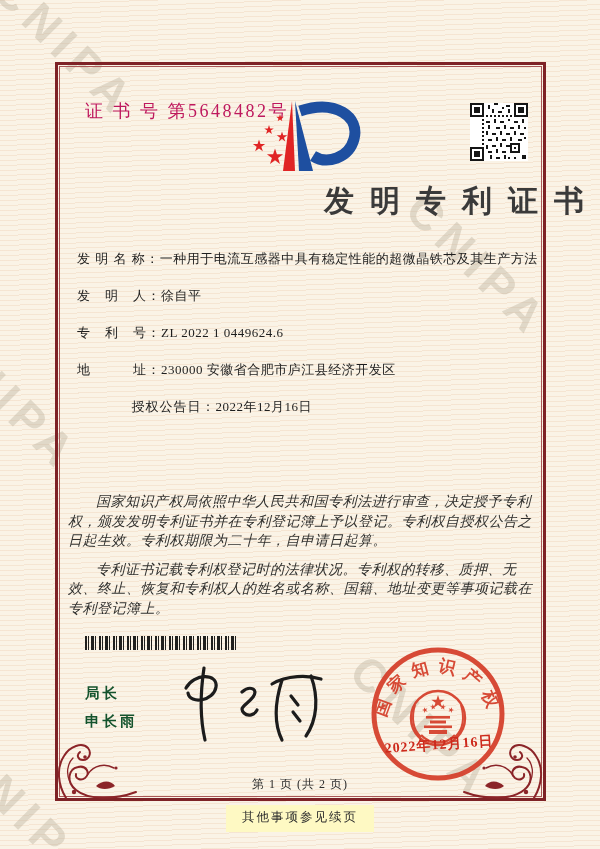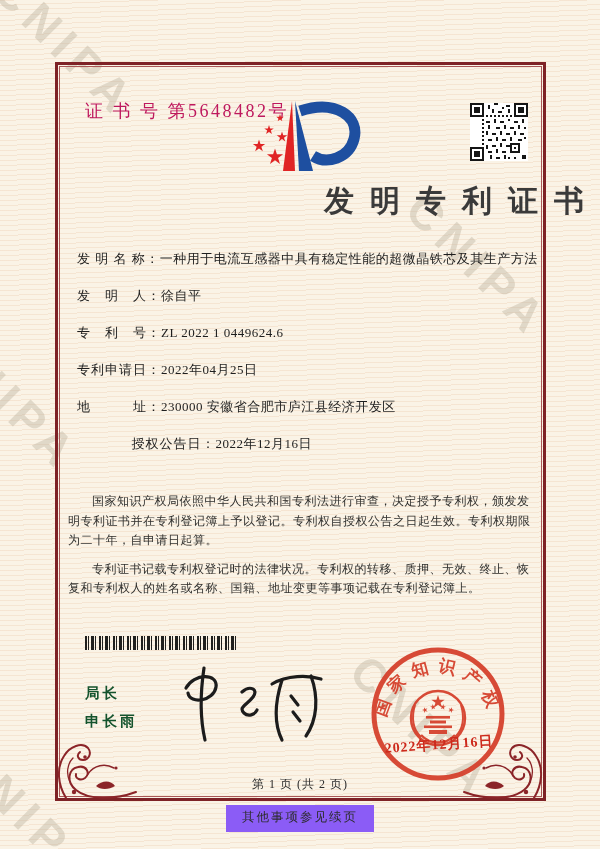--- a/index.html
+++ b/index.html
@@ -15,37 +15,37 @@
   .frame-inner{position:absolute;left:1px;top:1px;right:1px;bottom:1px;border:1px solid #a85656;}
   .cert-no{left:85px;top:99px;font-size:18px;letter-spacing:2.5px;color:#be185d;}
   .title{left:0;top:181px;width:600px;text-align:right;font-size:30px;font-weight:700;
          color:#3a3a3a;letter-spacing:16px;text-indent:16px;}
   .fields{left:77px;top:240px;width:455px;font-size:13px;color:#1e1e1e;}
   .frow{height:37px;line-height:37px;white-space:nowrap;}
   .frow.split{display:flex;}
   .frow.split .pair1{width:235px;text-align:right;}
   .flabel{letter-spacing:1px;}
   .fvalue{letter-spacing:0.5px;}
-  .paras{left:68px;top:492px;width:467px;font-size:12px;line-height:19.5px;
-         color:#30302e;letter-spacing:0.5px;}
+  .paras{left:68px;top:492px;width:467px;font-size:14px;line-height:19.5px;
+         color:#30302e;font-style:italic;letter-spacing:0.5px;}
   .paras p{margin:0 0 9px 0;text-indent:2em;}
   .barcode{left:85px;top:636px;width:154px;height:14px;
     background:repeating-linear-gradient(90deg,
       #20201e 0 2px,rgba(0,0,0,0) 2px 3px,
       #20201e 3px 4px,rgba(0,0,0,0) 4px 6px,
       #20201e 6px 9px,rgba(0,0,0,0) 9px 10px,
       #20201e 10px 11px,rgba(0,0,0,0) 11px 14px);}
   .director{left:85px;top:684px;font-size:14.5px;font-weight:700;color:#14532d;letter-spacing:3px;}
   .director div{margin-bottom:9px;}
   .sig{left:170px;top:660px;}
   .seal{left:368px;top:644px;width:140px;height:140px;opacity:0.94;}
   .seal-date{left:364px;top:736px;width:150px;text-align:center;font-size:14px;font-weight:700;
              color:#cd2a1c;letter-spacing:1px;transform:rotate(-4deg);}
   .page-num{left:0;top:776px;width:600px;text-align:center;font-size:12px;color:#2c2c2c;letter-spacing:1px;}
-  .foot-note{left:50%;top:805px;transform:translateX(-50%);background:#8b5cf6;
+  .foot-note{left:50%;top:805px;transform:translateX(-50%);background:#fef9c3;
              padding:4px 16px 6px 16px;font-size:12.5px;color:#2c2c2c;letter-spacing:2px;}
   .qr{left:470px;top:103px;}
   .logo{left:228px;top:97px;}
   .flourish{pointer-events:none;}
 </style>
 </head>
 <body>
 
 <div class="abs texture"></div>
 
@@ -196,23 +196,20 @@
   <div class="frow">
     <span class="flabel">发 明 名 称：</span><span class="fvalue">一种用于电流互感器中具有稳定性能的超微晶铁芯及其生产方法</span>
   </div>
   <div class="frow">
     <span class="flabel">发　明　人：</span><span class="fvalue">徐自平</span>
   </div>
   <div class="frow">
     <span class="flabel">专　利　号：</span><span class="fvalue">ZL 2022 1 0449624.6</span>
   </div>
   <div class="frow">
-    <span class="flabel">专利申请日：</span><span class="fvalue">2022年04月25日</span>
-  </div>
-  <div class="frow">
     <span class="flabel">地　　　址：</span><span class="fvalue">230000 安徽省合肥市庐江县经济开发区</span>
   </div>
   <div class="frow split">
     <span class="pair1"><span class="flabel">授权公告日：</span><span class="fvalue">2022年12月16日</span></span>
   </div>
 </div>
 
 <div class="abs paras">
   <p>国家知识产权局依照中华人民共和国专利法进行审查，决定授予专利权，颁发发明专利证书并在专利登记簿上予以登记。专利权自授权公告之日起生效。专利权期限为二十年，自申请日起算。</p>
   <p>专利证书记载专利权登记时的法律状况。专利权的转移、质押、无效、终止、恢复和专利权人的姓名或名称、国籍、地址变更等事项记载在专利登记簿上。</p>

